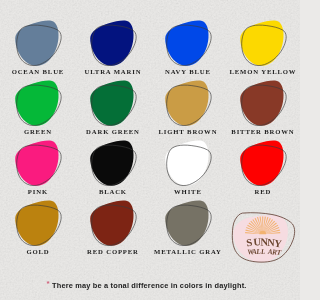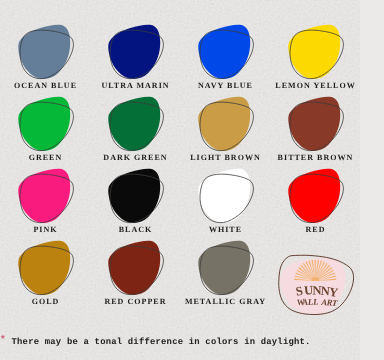--- a/index.html
+++ b/index.html
@@ -1,21 +1,21 @@
 <!DOCTYPE html>
 <html><head>
 <meta charset="utf-8">
 <style>
   html,body{margin:0;padding:0;}
   body{width:300px;height:300px;overflow:hidden;background:#ebeae8;font-family:"Liberation Serif",serif;}
   #sheet{position:relative;width:300px;height:300px;overflow:hidden;}
   #paper{position:absolute;inset:0;background:#ebeae8;}
   #grain{position:absolute;inset:0;opacity:.38;mix-blend-mode:multiply;}
   .swatch-label{position:absolute;text-align:center;font-family:"Liberation Serif",serif;font-size:6.7px;letter-spacing:.85px;color:#1f1f1f;font-weight:700;white-space:nowrap;text-indent:.85px;}
-  #note{position:absolute;left:0;right:19px;top:281px;text-align:left;font-family:Liberation Mono, monospace;font-size:7.4px;color:#222;letter-spacing:.18px;white-space:nowrap;font-weight:600;}
+  #note{position:absolute;left:12px;right:19px;top:281px;text-align:center;font-family:Liberation Sans, sans-serif;font-size:7.4px;color:#222;letter-spacing:.18px;white-space:nowrap;font-weight:600;}
   #note .ast{position:relative;top:-1.6px;font-size:8px;}
   #note .ast{color:#d1607a;}
 </style>
 </head>
 <body>
 
 <div id="sheet">
   <div id="paper"></div>
   <svg id="grain" width="300" height="300">
     <filter id="pgrain" x="0" y="0" width="100%" height="100%">

